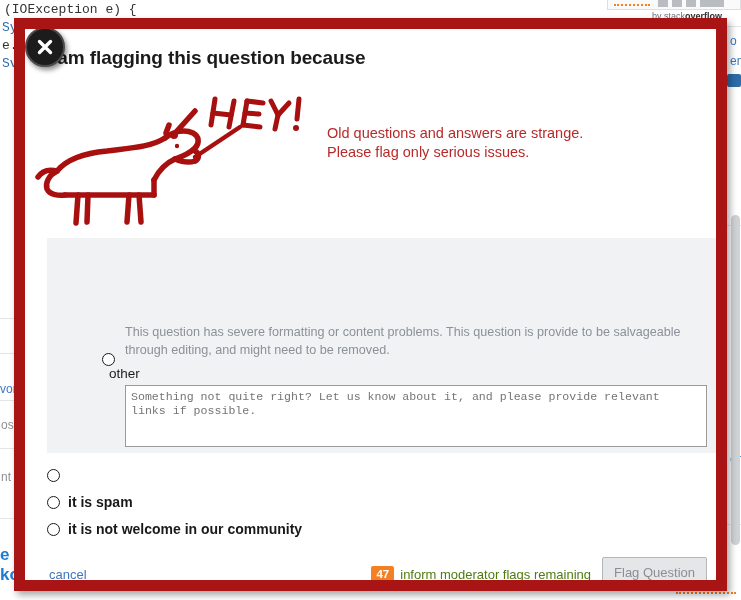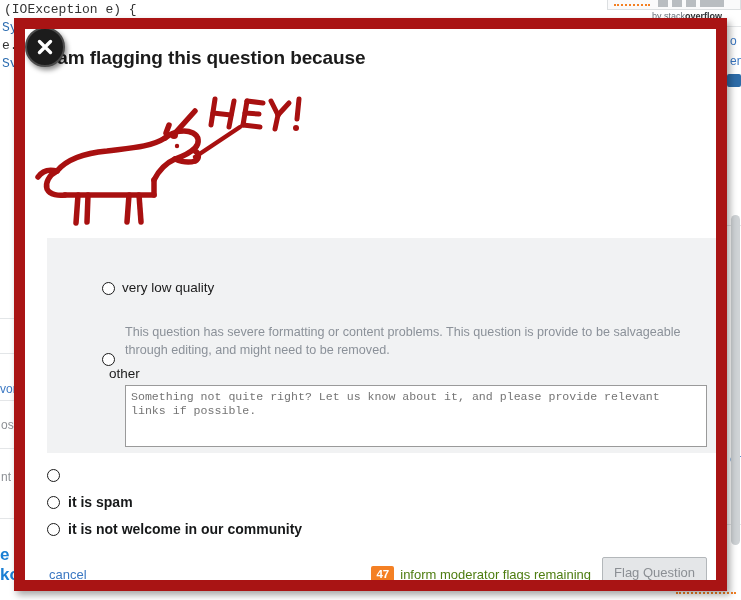--- a/index.html
+++ b/index.html
@@ -368,28 +368,26 @@
           <path d="M236 10 L243 24"></path>
           <path d="M254 12 L243 24"></path>
           <path d="M243 24 L240 38"></path>
 
           <path d="M264 8 L262 28"></path>
         </g>
         <circle cx="261" cy="37" r="3" fill="#a81010"></circle>
       </svg>
     </div>
 
+    <div id="notice">Old questions and answers are strange.
+Please flag only serious issues.</div>
 
     <div id="mod-panel">
 
 
-      <div class="opt-row" style="left:55px; top:42px;">
-        <span class="radio thin"></span>
-        <span class="opt-label-plain">very low quality</span>
-      </div>
 
       <div id="mod-desc">This question has severe formatting or content problems. This question is provide to be salvageable through editing, and might need to be removed.</div>
 
       <div class="opt-row" style="left:55px; top:113px;flex-direction:column;">
         <span class="radio thin"></span>
         <span class="opt-label-plain">other</span>
       </div>
 
       <textarea id="other-textarea" placeholder="Something not quite right? Let us know about it, and please provide relevant links if possible." style=""></textarea>
     </div>

